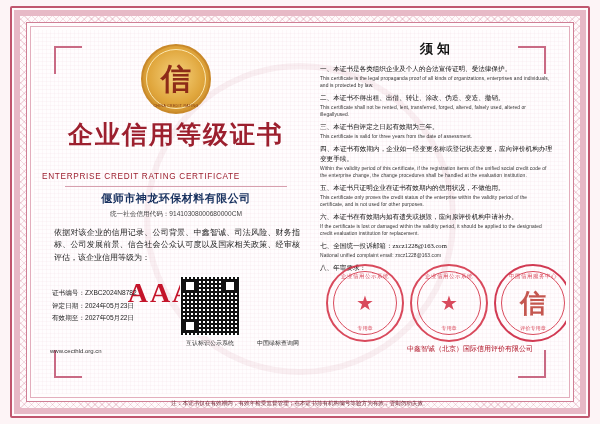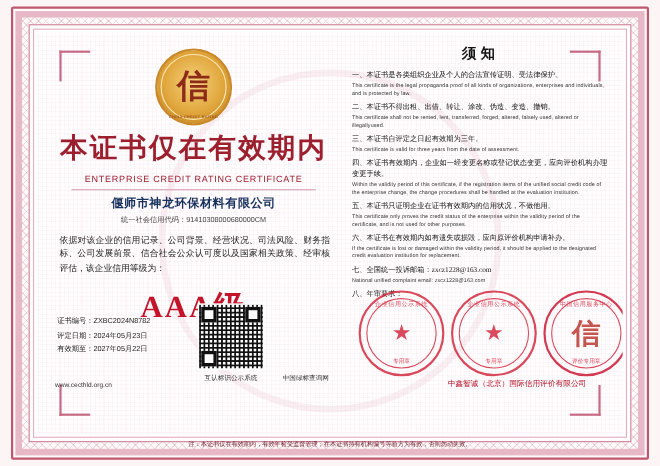--- a/index.html
+++ b/index.html
@@ -29,21 +29,21 @@
 
   
   .left{position:absolute;left:8px;top:8px;width:268px;}
   .emblem{position:relative;margin:6px auto 2px auto;width:66px;height:66px;border-radius:50%;
      background:radial-gradient(circle at 50% 45%, #f6d27e 0%, #e0a63c 55%, #b9781f 100%);
      border:2px solid #c9892a;display:flex;align-items:center;justify-content:center;}
   .emblem .glyph{color:#8d2b18;font-size:30px;font-weight:bold;font-family:"Liberation Serif",serif;line-height:1;}
   .emblem .ring{position:absolute;left:3px;top:3px;right:3px;bottom:3px;border:1px solid #fbe7b1;border-radius:50%;}
   .emblem .subtxt{position:absolute;bottom:4px;left:0;right:0;text-align:center;font-size:3.4px;color:#7d3414;letter-spacing:.4px;}
   .title-cn{text-align:center;font-family:"Liberation Serif",serif;font-weight:bold;font-size:25px;color:#9c1f2e;letter-spacing:2px;margin-top:4px;}
-  .title-en{text-align:center;font-size:8.2px;color:#9c1f2e;letter-spacing:.7px;margin-top:7px;}
+  .title-en{text-align:left;font-size:8.2px;color:#9c1f2e;letter-spacing:.7px;margin-top:21px;}
   .ruleline{width:222px;height:1px;background:#d79fae;margin:5px auto 4px auto;}
   .company{text-align:center;font-size:11px;color:#17305e;font-family:"Liberation Serif",serif;font-weight:bold;letter-spacing:.5px;}
   .credit-code{text-align:center;font-size:6.6px;color:#444;margin-top:4px;}
   .body-txt{margin:8px 10px 0 12px;font-size:8px;line-height:1.55;color:#1d1d1d;text-align:justify;font-family:"Liberation Serif",serif;}
   .grade{text-align:center;font-family:"Liberation Serif",serif;font-weight:bold;font-size:28px;color:#c4142a;letter-spacing:2px;margin-top:10px;}
   .meta{position:absolute;left:18px;bottom:70px;font-size:6.6px;color:#222;line-height:1.85;}
   .qr{position:absolute;left:146px;bottom:58px;width:58px;height:58px;background:#fff;
      background-image:
        repeating-linear-gradient(0deg,#111 0 2px,transparent 2px 4px),
        repeating-linear-gradient(90deg,#111 0 2px,transparent 2px 4px);
@@ -91,28 +91,28 @@
     <div class="corner c-tr"></div>
     <div class="corner c-bl"></div>
     <div class="corner c-br"></div>
 
     <div class="left">
       <div class="emblem">
         <div class="ring"></div>
         <div class="glyph">信</div>
         <div class="subtxt">CHINA CREDIT RATING</div>
       </div>
-      <div class="title-cn">本证书仅在有效期内</div>
+      <div class="title-cn">企业信用等级证书</div>
       <div class="title-en">ENTERPRISE CREDIT RATING CERTIFICATE</div>
       <div class="ruleline"></div>
       <div class="company">偃师市神龙环保材料有限公司</div>
       <div class="credit-code">
         <span>统一社会信用代码：</span><span>91410308000680000CM</span>
       </div>
-      <div class="body-txt">依据对该企业的信用记录、公司背景、经营状况、司法风险、财务指标、公司发展前景、信合社会公众认可度以及国家相关政策、经审核评估，该企业信用等级为：</div>
+      <div class="body-txt">依据对该企业的信用记录、公司背景、中鑫智诚、司法风险、财务指标、公司发展前景、信合社会公众认可度以及国家相关政策、经审核评估，该企业信用等级为：</div>
       <div class="grade">AAA级</div>
     </div>
 
     <div class="meta">
       <div><span>证书编号：</span><span>ZXBC2024N8782</span></div>
       <div><span>评定日期：</span><span>2024年05月23日</span></div>
       <div><span>有效期至：</span><span>2027年05月22日</span></div>
     </div>
     <div class="site">www.cecthld.org.cn</div>
 

